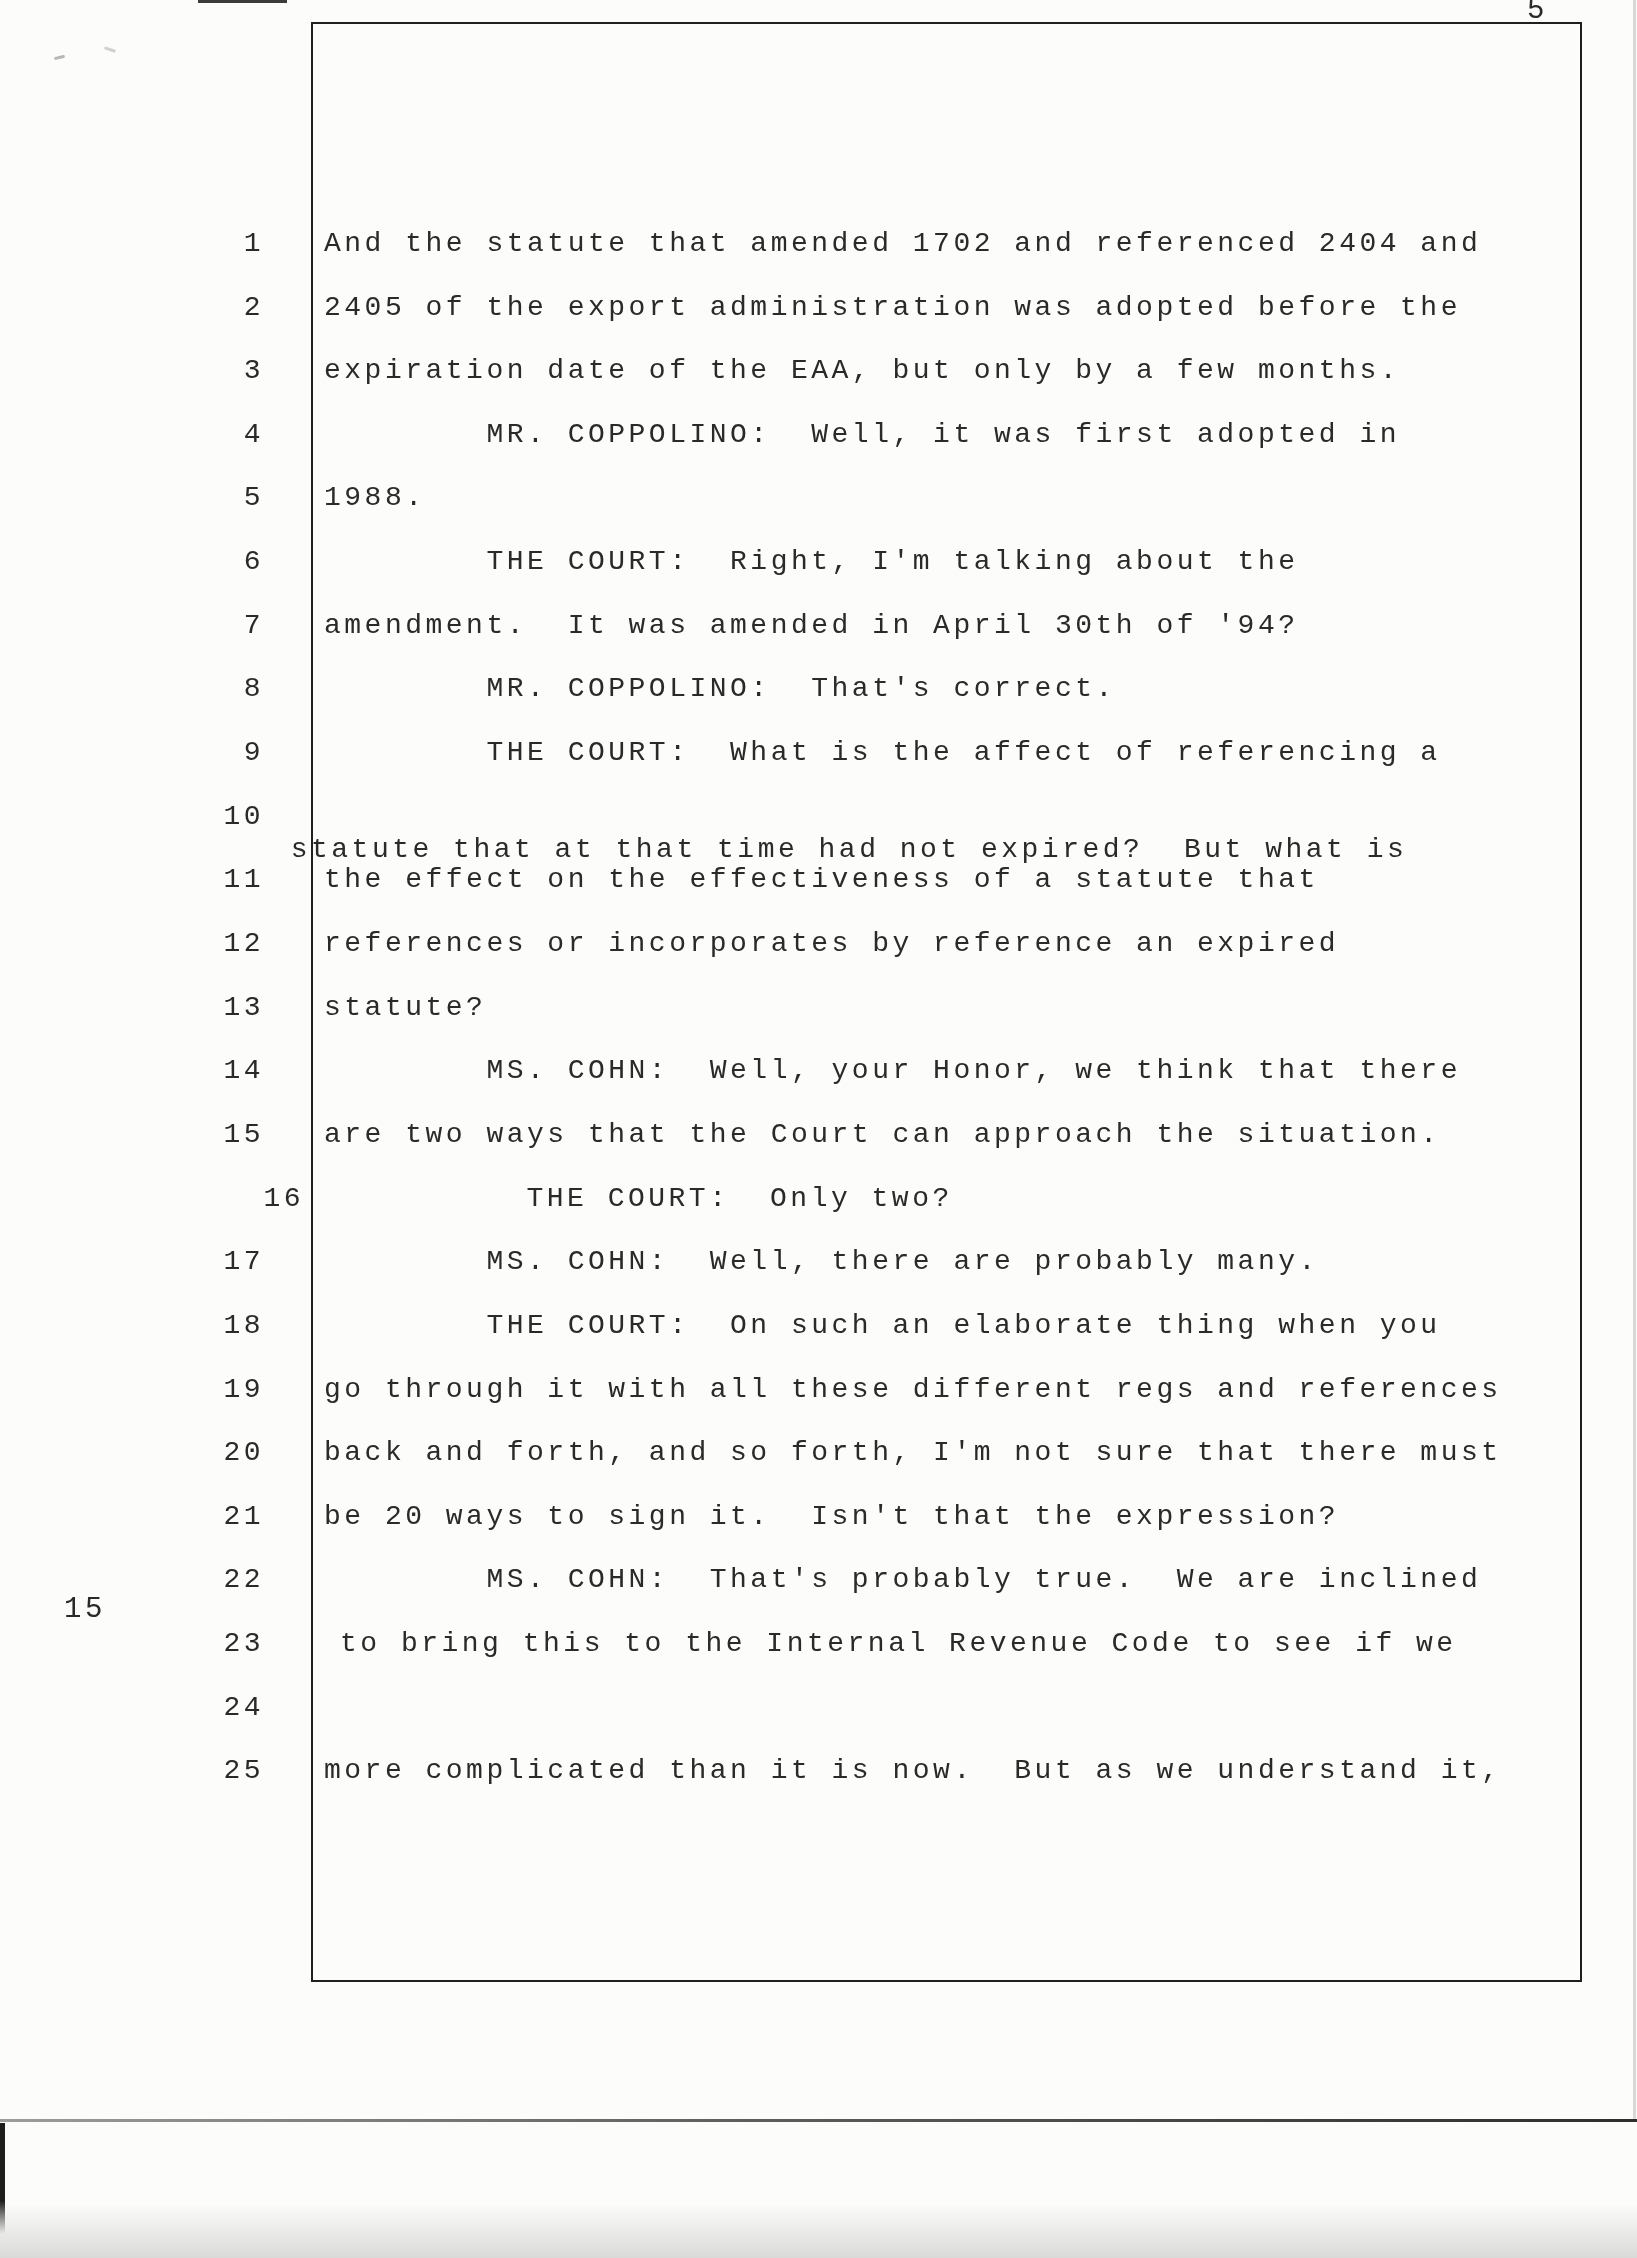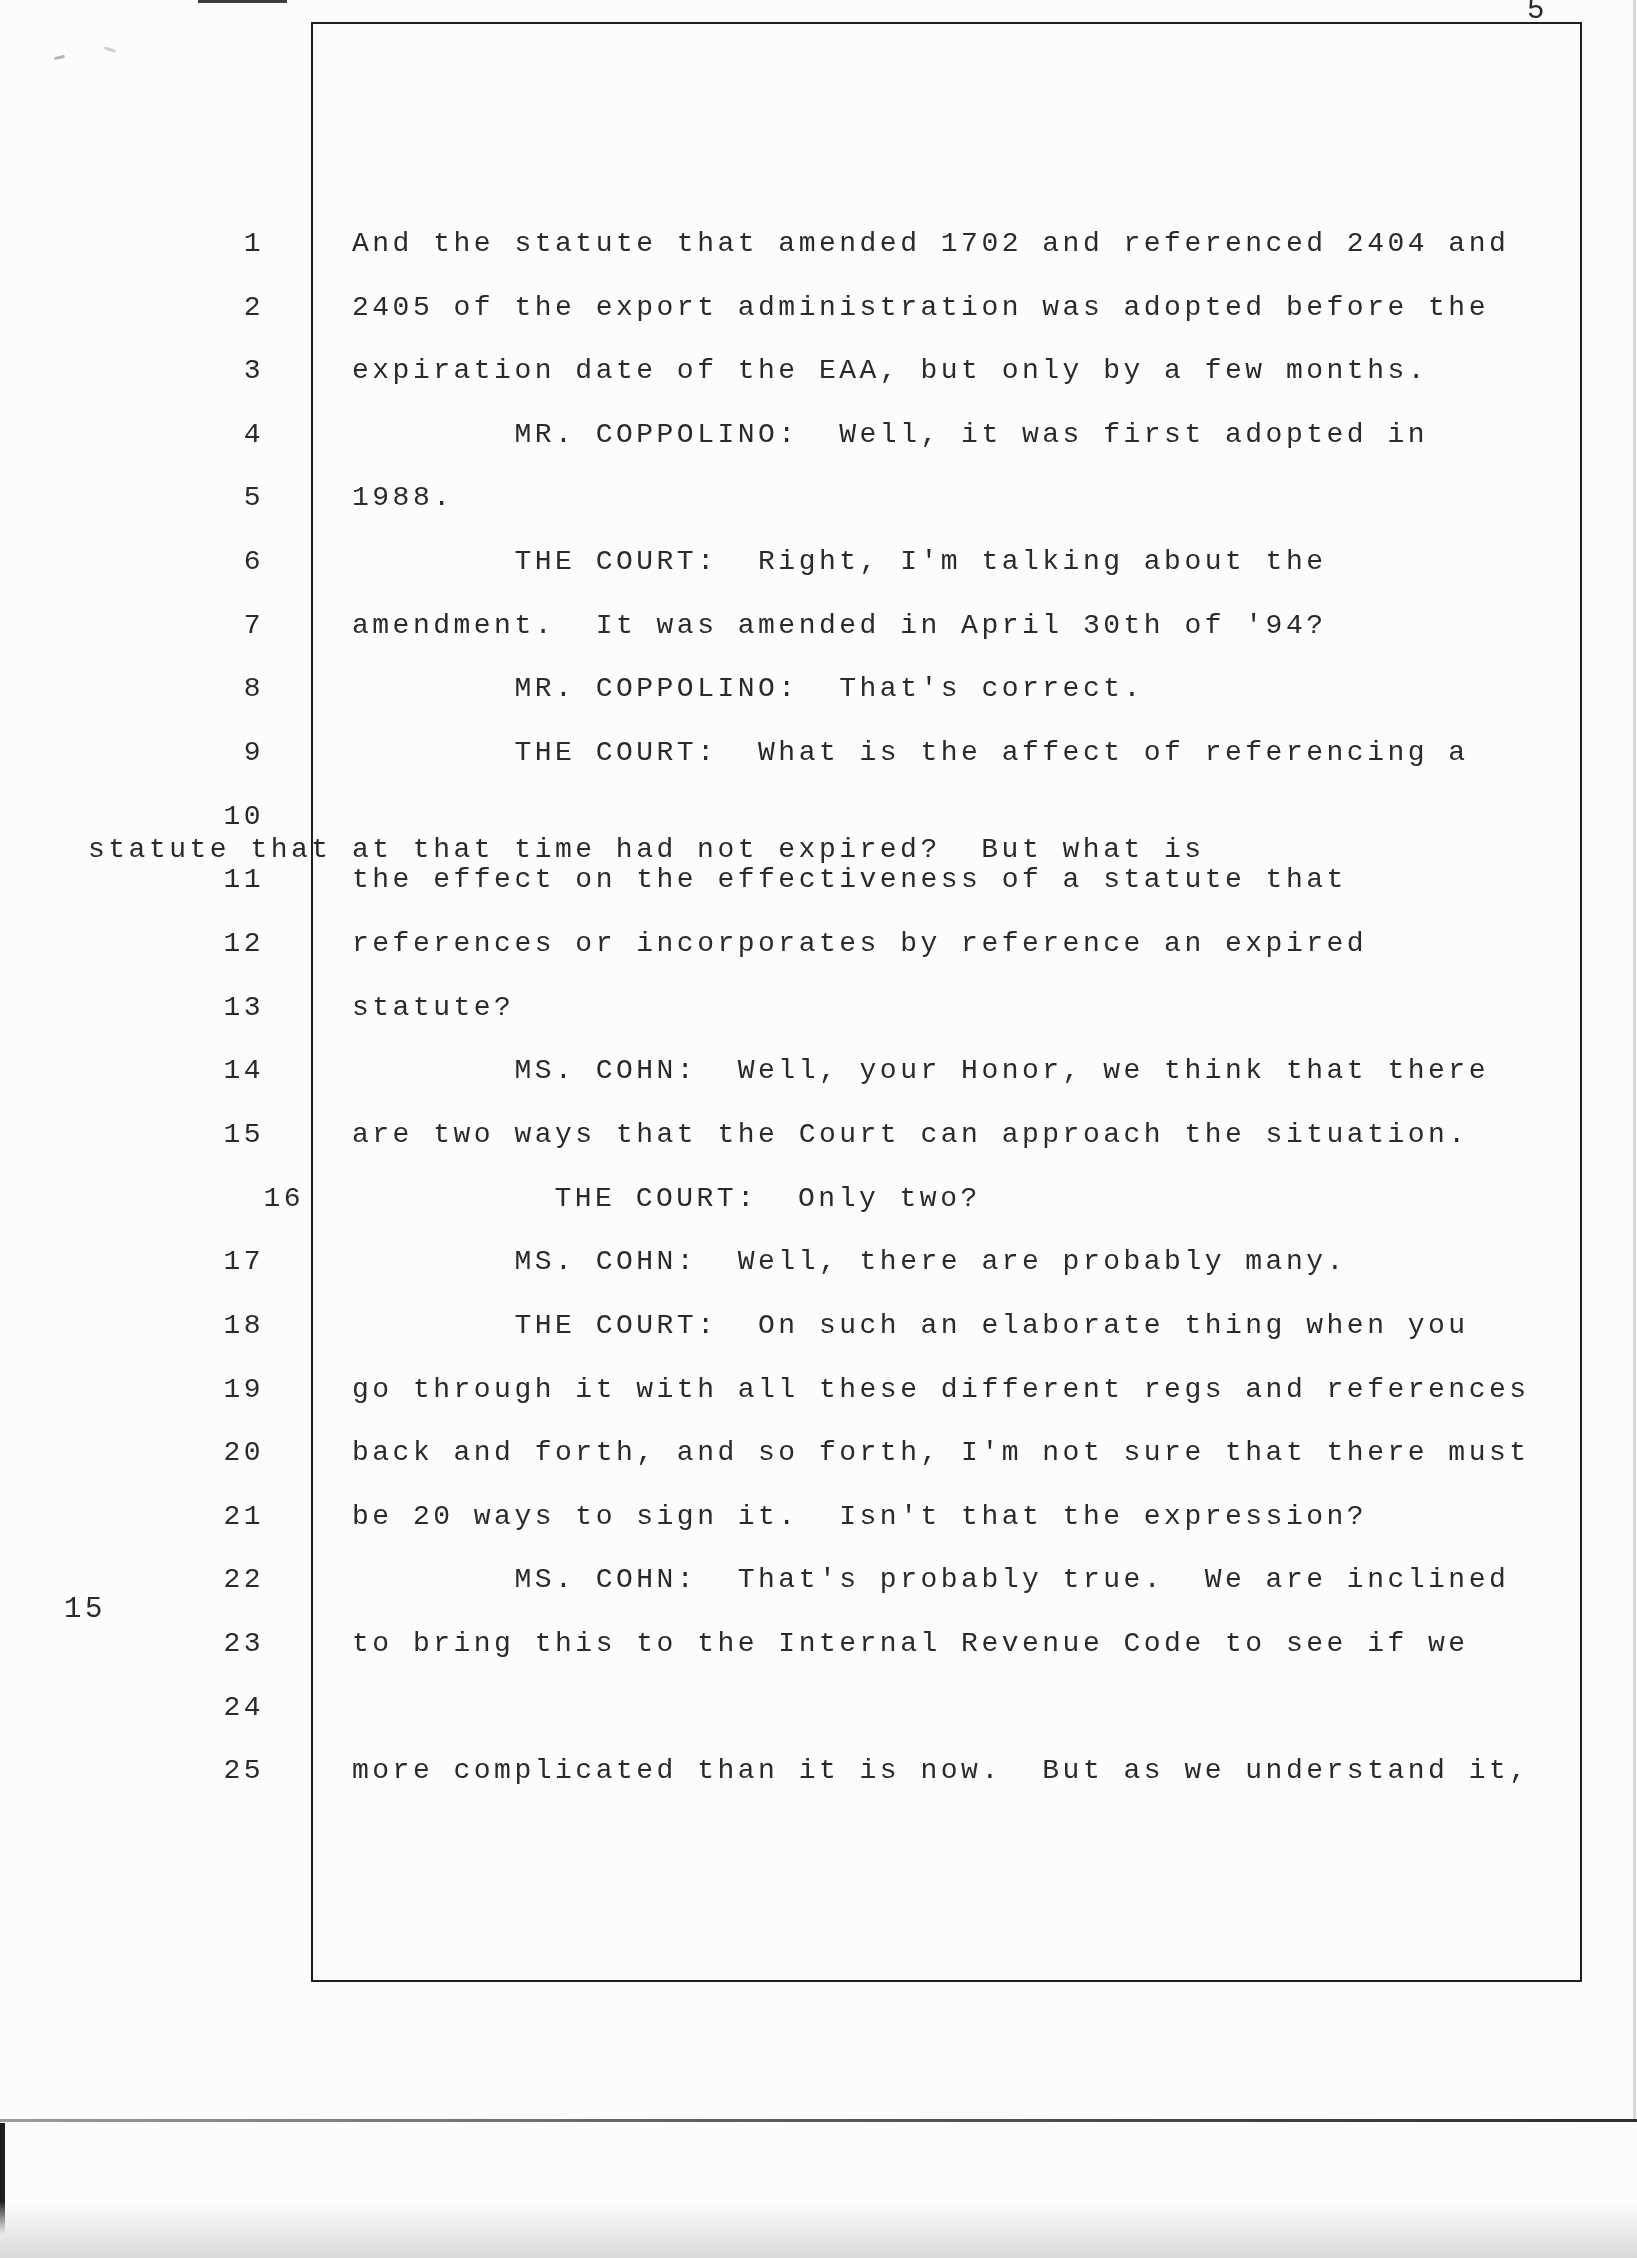--- a/index.html
+++ b/index.html
@@ -31,21 +31,21 @@
     letter-spacing:3.5px;
   }
   .line {
     position:absolute;
     left:0; width:100%;
     display:flex;
     font-size:28px; line-height:33px;
     letter-spacing:3.5px;
   }
   .num { width:264px; text-align:right; flex:none; }
-  .txt { margin-left:88px; white-space:pre; }
+  .txt { margin-left:60px; white-space:pre;text-align:center; }
 
   
   .top-edge-line {
     position:absolute; left:198px; top:0; width:89px; height:2.9px;
     background:#3c3c3c;
   }
   .speck-1 {
     position:absolute; left:54px; top:56px; width:10.6px; height:2.9px;
     background:rgba(100,100,100,.45); border-radius:1.9px; transform:rotate(-14deg);
   }
@@ -163,21 +163,21 @@
         <span class="txt">back and forth, and so forth, I'm not sure that there must</span>
       </div>
       <div class="line" style="top: 1500px;">
         <span class="num">21</span>
         <span class="txt">be 20 ways to sign it.  Isn't that the expression?</span>
       </div>
       <div class="line" style="top: 1563px;">
         <span class="num">22</span>
         <span class="txt">        MS. COHN:  That's probably true.  We are inclined</span>
       </div>
-      <div class="line" style="top: 1627px;">
+      <div class="line" style="top: 1627px; gap: 16px;">
         <span class="num">23</span>
         <span class="txt">to bring this to the Internal Revenue Code to see if we</span>
       </div>
       <div class="line" style="top: 1691px;">
         <span class="num">24</span>
       </div>
       <div class="line" style="top: 1754px;">
         <span class="num">25</span>
         <span class="txt">more complicated than it is now.  But as we understand it,</span>
       </div>

